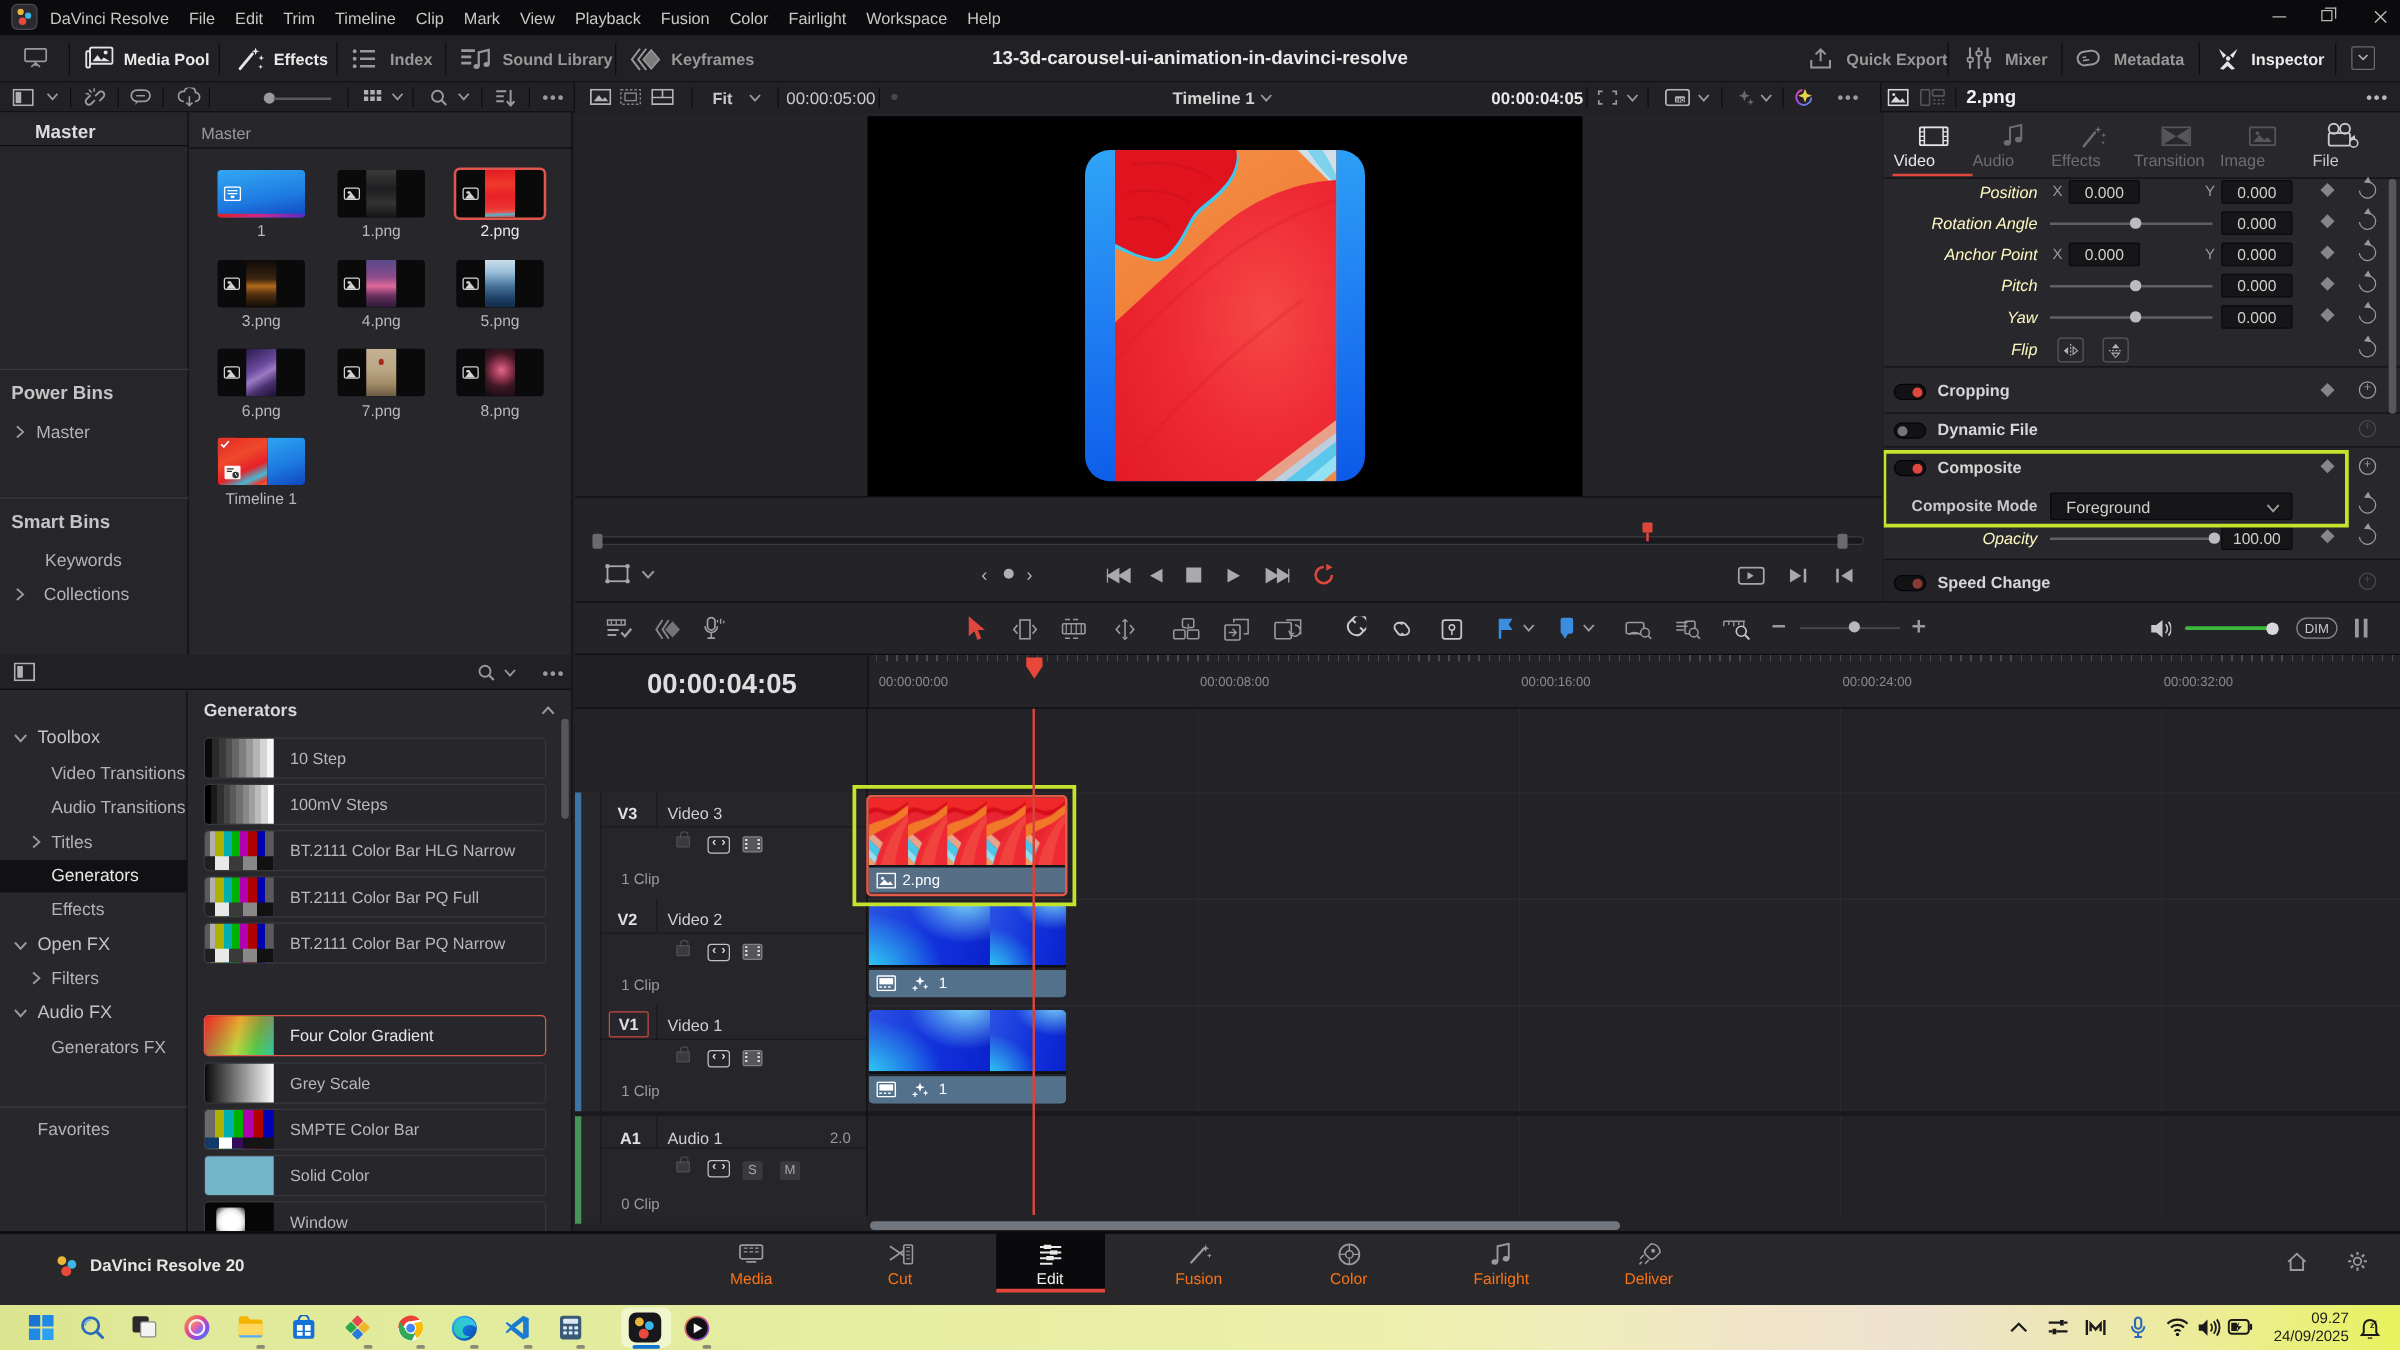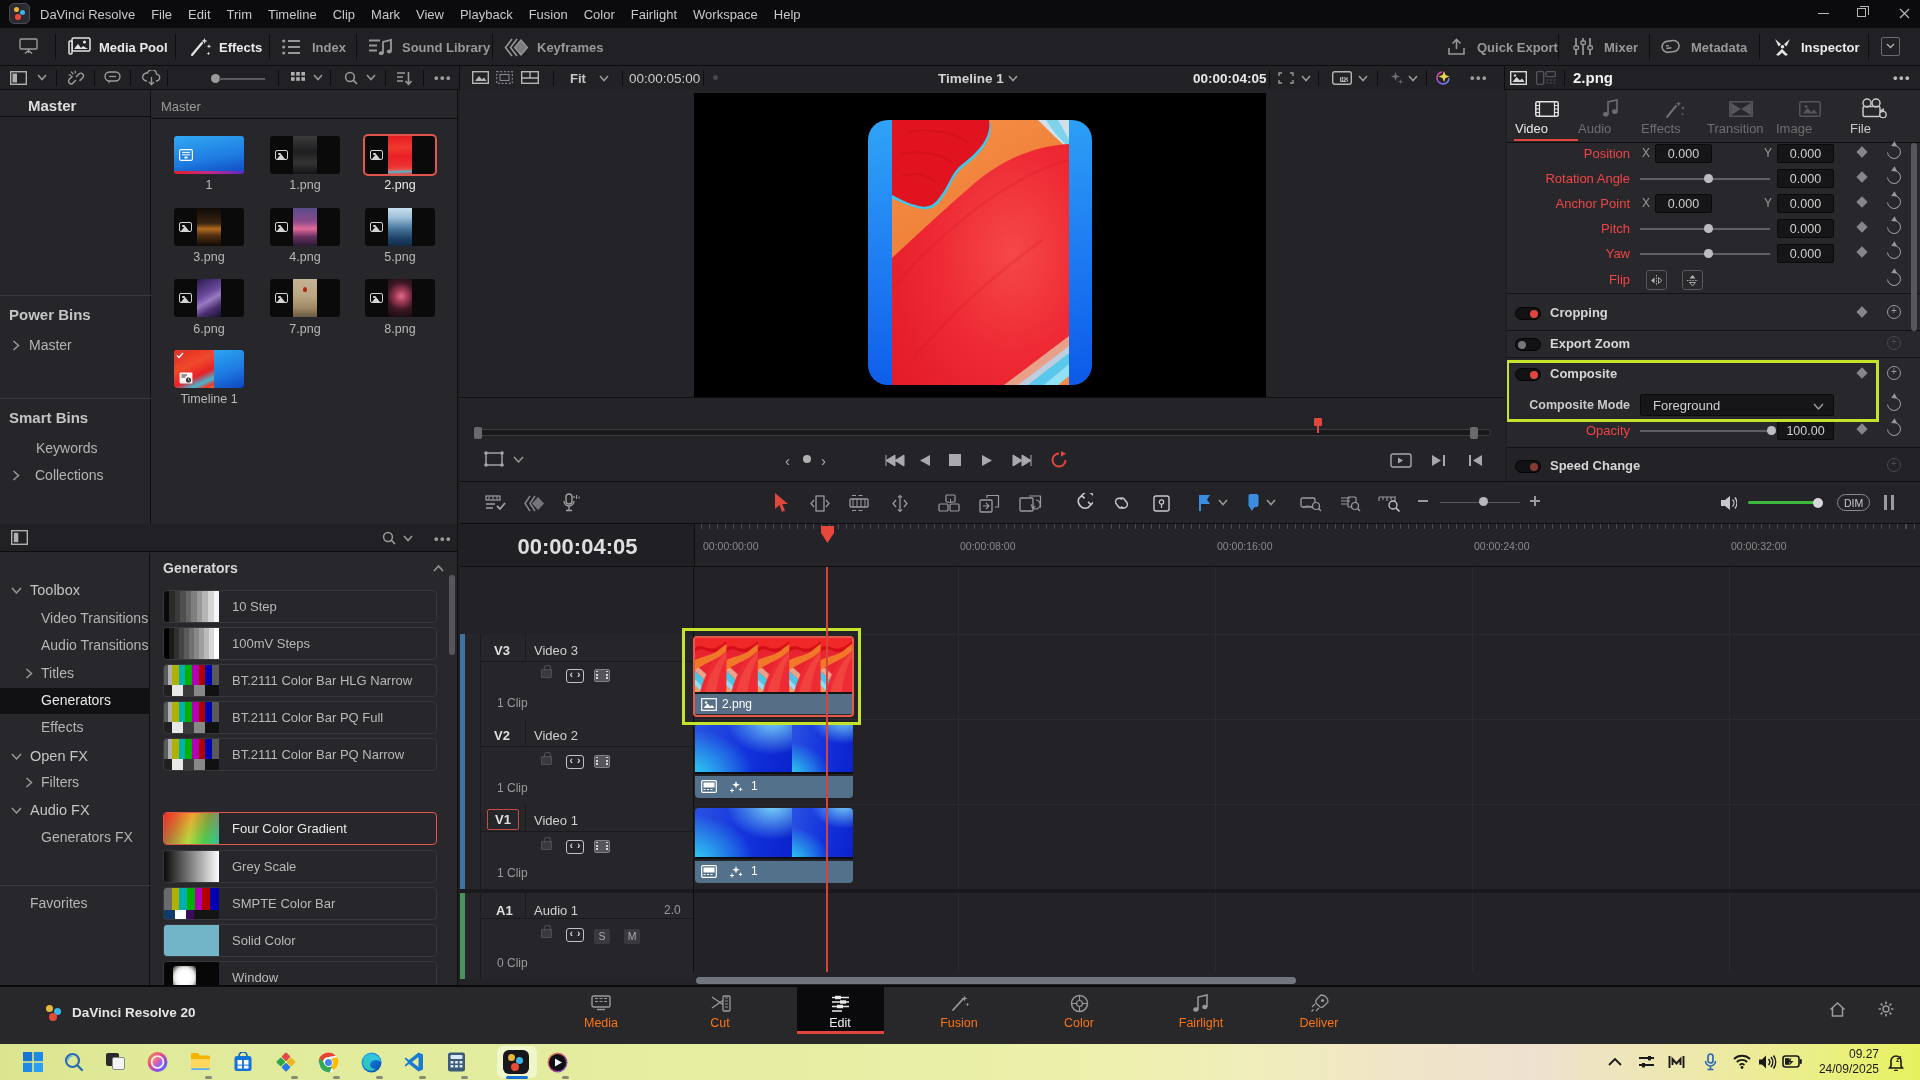--- a/index.html
+++ b/index.html
@@ -80,20 +80,21 @@
       <ellipse cx="21.2" cy="13.6" rx="2.4" ry="2" fill="#989898"></ellipse>
     </svg>
   <div class="abs" style="left:402px;top:12px;font-size:13px;font-weight:700;color:#989898;">Sound Library</div>
   <div class="vdiv" style="left:492px;top:6px;bottom:auto;height:26px;"></div>
   <svg class="abs" style="left:504px;top:10px;" width="26" height="19" viewBox="0 0 26 19">
       <path d="M8 1 L1.5 9.5 L8 18" stroke="#989898" stroke-width="1.6" fill="none"></path>
       <path d="M13 1 L6.5 9.5 L13 18" stroke="#989898" stroke-width="1.6" fill="none"></path>
       <path d="M17 2 l6.5 7.5 L17 17 l-6.5-7.5 Z" fill="#7c7c7c" stroke="#989898" stroke-width="1.2"></path>
     </svg>
   <div class="abs" style="left:537px;top:12px;font-size:13px;font-weight:700;color:#989898;">Keyframes</div>
+  <div class="abs" style="left:660px;top:10px;width:600px;text-align:center;font-size:15px;font-weight:700;color:#e8e8e8;">13-3d-carousel-ui-animation-in-davinci-resolve</div>
   <svg class="abs" style="left:1447px;top:9px;" width="19" height="19" viewBox="0 0 19 19">
       <path d="M2 11 V17 H17 V11" stroke="#989898" stroke-width="1.6" fill="none"></path>
       <path d="M9.5 12 V3 M5.5 6.5 L9.5 2.5 L13.5 6.5" stroke="#989898" stroke-width="1.6" fill="none"></path>
     </svg>
   <div class="abs" style="left:1477px;top:12px;font-size:13px;font-weight:700;color:#989898;">Quick Export</div>
   <div class="vdiv" style="left:1558px;top:6px;bottom:auto;height:26px;"></div>
   <svg class="abs" style="left:1573px;top:9px;" width="20" height="19" viewBox="0 0 20 19">
       <path d="M3 1 V18 M10 1 V18 M17 1 V18" stroke="#989898" stroke-width="1.7"></path>
       <rect x="1" y="9" width="4.4" height="3.4" rx="1" fill="#212125" stroke="#989898" stroke-width="1.4"></rect>
       <rect x="8" y="4" width="4.4" height="3.4" rx="1" fill="#212125" stroke="#989898" stroke-width="1.4"></rect>
@@ -541,21 +542,21 @@
   <div class="abs itog on" style="top:217px;">
       <div class="iknob on"></div>
     </div>
   <div class="isec" style="top:215px;">Cropping</div>
   <div class="idia" style="top:218px;"></div>
     <div class="irstp" style="top:215px;"></div>
   <div class="abs" style="left:0;top:240px;width:413px;height:1px;background:#121215;"></div>
   <div class="abs itog" style="top:248px;">
       <div class="iknob"></div>
     </div>
-  <div class="isec" style="top:246px;">Export Zoom</div>
+  <div class="isec" style="top:246px;">Dynamic File</div>
   <div class="irstp dim" style="top:246px;"></div>
   <div class="abs" style="left:0;top:267px;width:413px;height:1px;background:#121215;"></div>
   <div class="abs itog on" style="top:278px;">
       <div class="iknob on"></div>
     </div>
   <div class="isec" style="top:276px;">Composite</div>
   <div class="idia" style="top:279px;"></div>
     <div class="irstp" style="top:276px;"></div>
   <div class="abs" style="left:0px;top:308px;width:123px;font-size:12.5px;font-weight:700;color:#cacaca;text-align:right;white-space:nowrap;">Composite Mode</div>
   <div class="abs" style="left:133px;top:304px;width:194px;height:22px;background:#161618;border:1px solid #0a0a0c;border-radius:2px;">
@@ -576,21 +577,21 @@
   <div class="abs itog on" style="top:370px;">
       <div class="iknob on" style="background:#8a3a34;"></div>
     </div>
   <div class="isec" style="top:368px;">Speed Change</div>
   <div class="irstp dim" style="top:368px;"></div>
   <div class="abs" style="left:-1px;top:270px;width:373px;height:62px;border:3px solid #c3e32d;"></div>
   <div class="abs" style="left:404px;top:53px;width:6px;height:188px;background:#57575b;border-radius:3px;"></div>
 </div>
 <style>
 .itab { position:absolute; font-size:13px; color:#6e6e72; }
-.ilbl { position:absolute; left:0; width:123px; text-align:right; font-size:13px; color:#ef4444; }
+.ilbl { position:absolute; left:0; width:123px; text-align:right; font-size:13px; color:#fef9c3;font-style:italic; }
 .ixy { font-size:12px; color:#9a9a9a; }
 .ibox { width:57px; height:19px; background:#161618; border:1px solid #0a0a0c; border-radius:2px; font-size:12.5px; color:#d0d0d0; text-align:center; line-height:18px; }
 .itrk { left:133px; width:130px; height:1.5px; background:#606064; }
 .idot { width:8.5px; height:8.5px; border-radius:50%; background:#bcbcc0; }
 .idia { position:absolute; left:351px; width:8px; height:8px; background:#85858a; transform:rotate(45deg); }
 .irst { position:absolute; left:380px; width:14px; height:14px; border:1.5px solid #9a9a9e; border-radius:50%; border-left-color:transparent; transform:rotate(40deg); }
 .irst:after { content:""; position:absolute; left:-2.5px; top:-3px; width:0; height:0; border-left:3px solid transparent; border-right:3px solid transparent; border-bottom:5px solid #9a9a9e; transform:rotate(-35deg); }
 .irstp { position:absolute; left:380px; width:14px; height:14px; border:1.5px solid #9a9a9e; border-radius:50%; }
 .irstp:after { content:"+"; position:absolute; left:3px; top:-1px; font-size:10px; color:#9a9a9e; }
 .irstp.dim { border-color:#4a4a4e; } .irstp.dim:after { color:#4a4a4e; }

